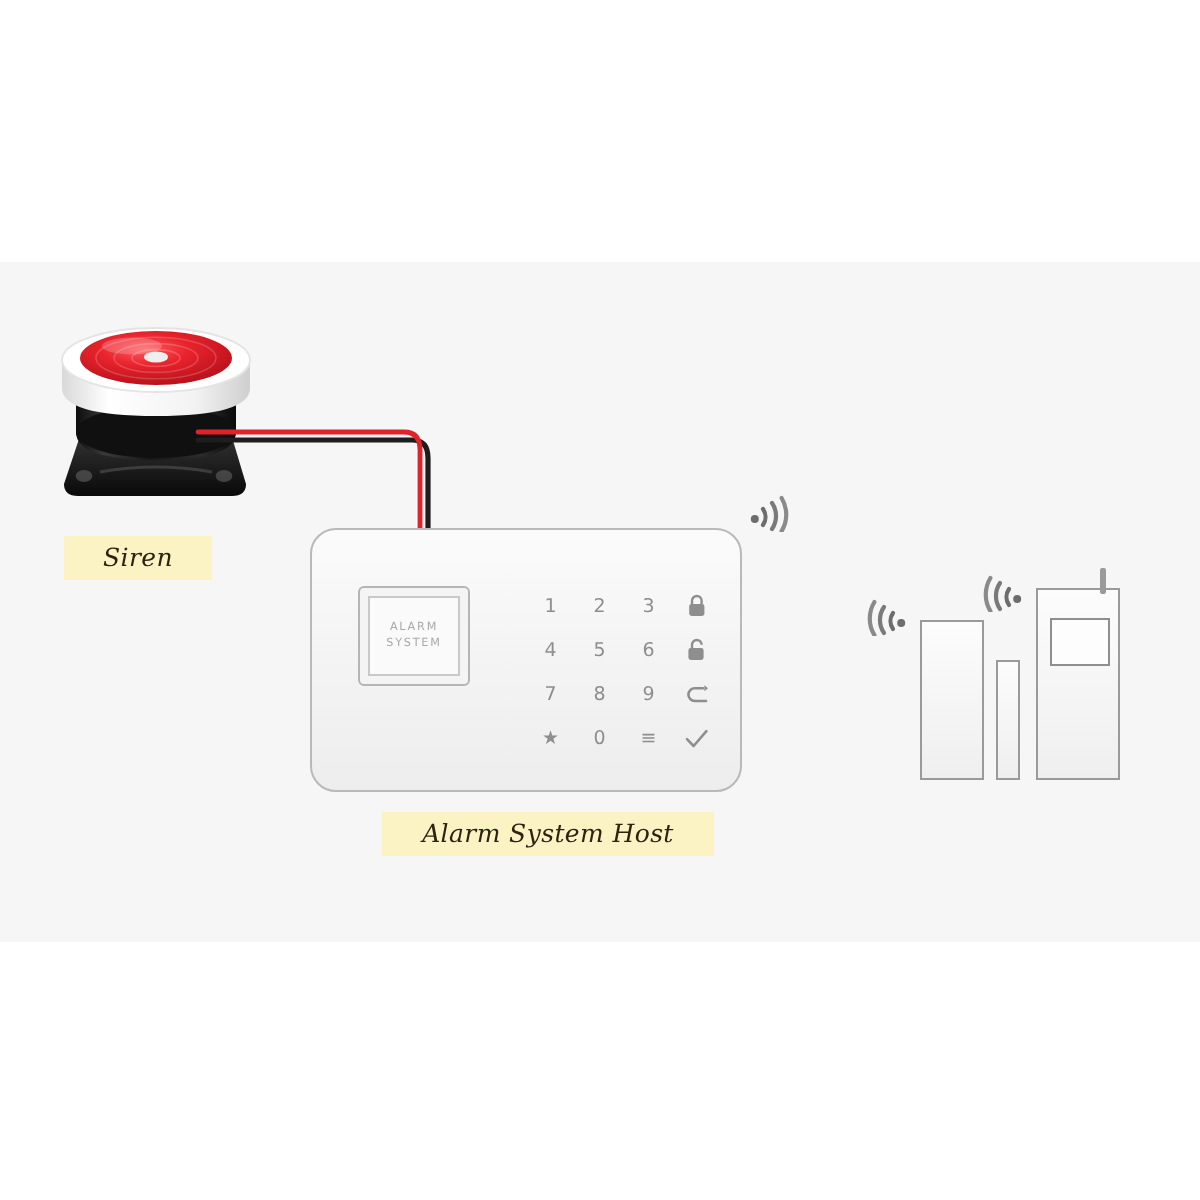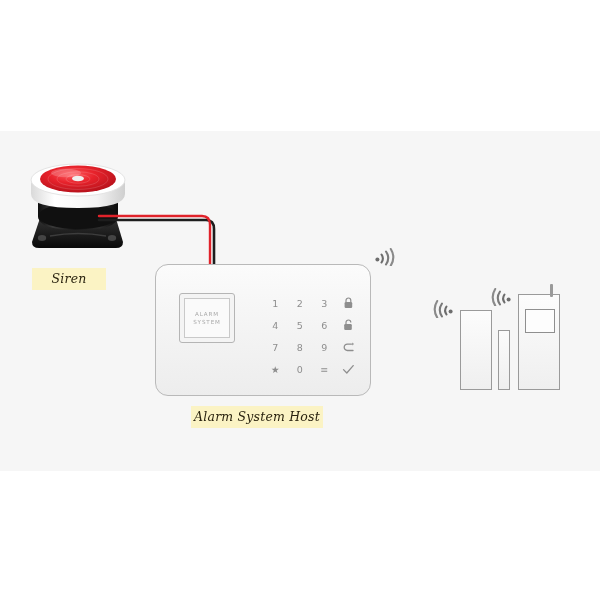--- a/index.html
+++ b/index.html
@@ -41,21 +41,21 @@
     font-family: "DejaVu Serif", "Liberation Serif", serif;
     font-style: italic;
     font-size: 12.5px;
     line-height: 22px;
     height: 22px;
     text-align: center;
     white-space: nowrap;
     letter-spacing: .2px;
   }
   #cap-siren    { left: 32px;  top: 268px; width: 74px; }
-  #cap-host     { left: 191px; top: 406px; width: 132px; }
+  #cap-host     { left: 191px; top: 406px; width: 166px; }
   #cap-detect   { left: 477px; top: 406px; width: 82px; }
 
   
   #siren { left: 26px; top: 150px; width: 106px; height: 108px; }
   #siren svg { display: block; }
 
   
   #wires { left: 96px; top: 205px; width: 140px; height: 80px; }
 
   

